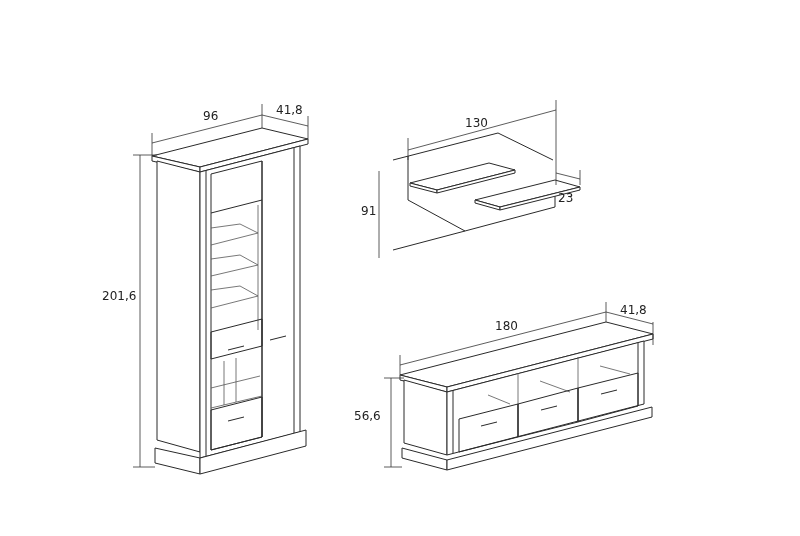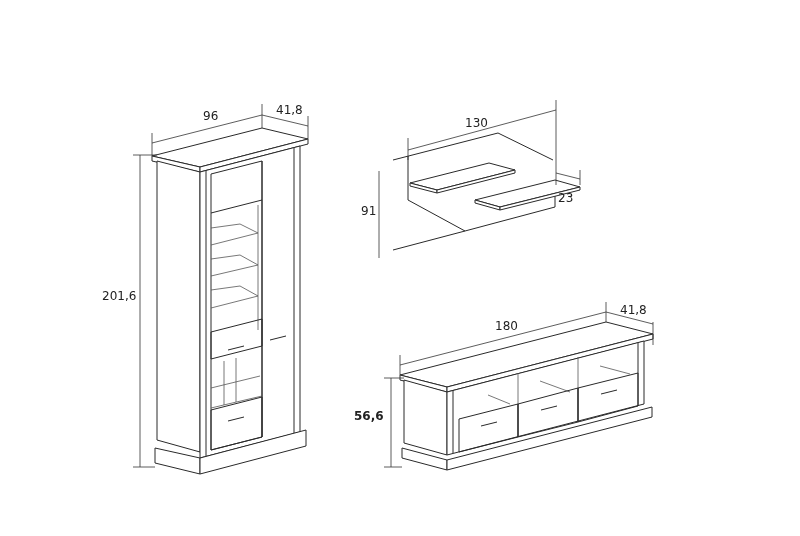--- a/index.html
+++ b/index.html
@@ -133,14 +133,14 @@
 <span class="lbl" style="left:203px;top:110px;">96</span>
 <span class="lbl" style="left:276px;top:104px;">41,8</span>
 <span class="lbl" style="left:102px;top:290px;text-align:right;">201,6</span>
 
 <span class="lbl" style="left:465px;top:117px;">130</span>
 <span class="lbl" style="left:558px;top:160px;margin-top:32px;">23</span>
 <span class="lbl" style="left:361px;top:205px;">91</span>
 
 <span class="lbl" style="left:495px;top:320px;">180</span>
 <span class="lbl" style="left:620px;top:304px;">41,8</span>
-<span class="lbl" style="left:354px;top:410px;font-weight:bold;">56,6</span>
+<span class="lbl" style="left:354px;top:410px;">56,6</span>
 </div>
 
 </body></html>

